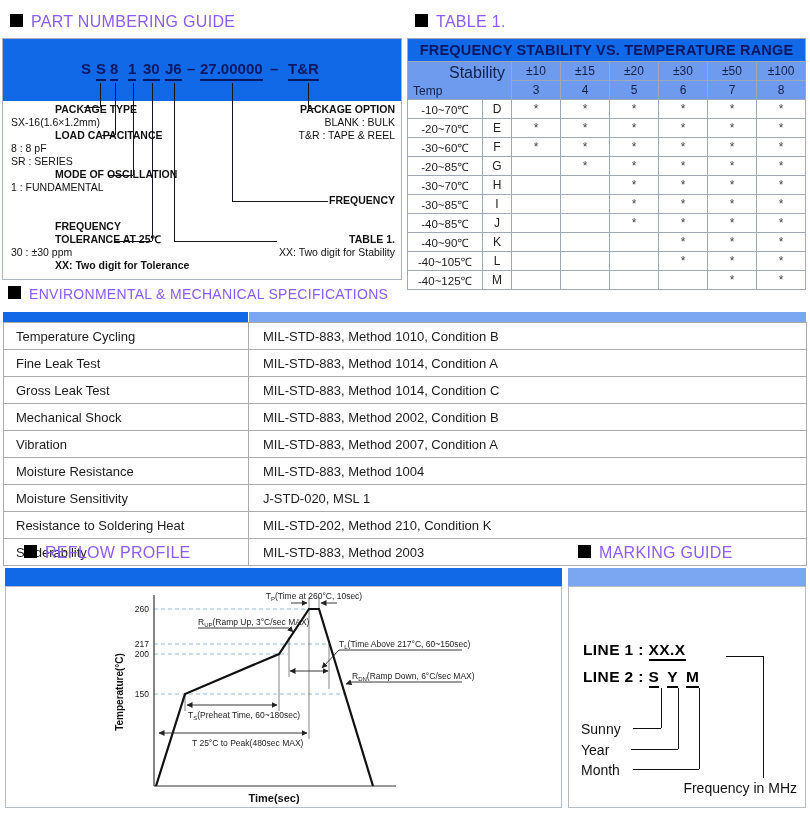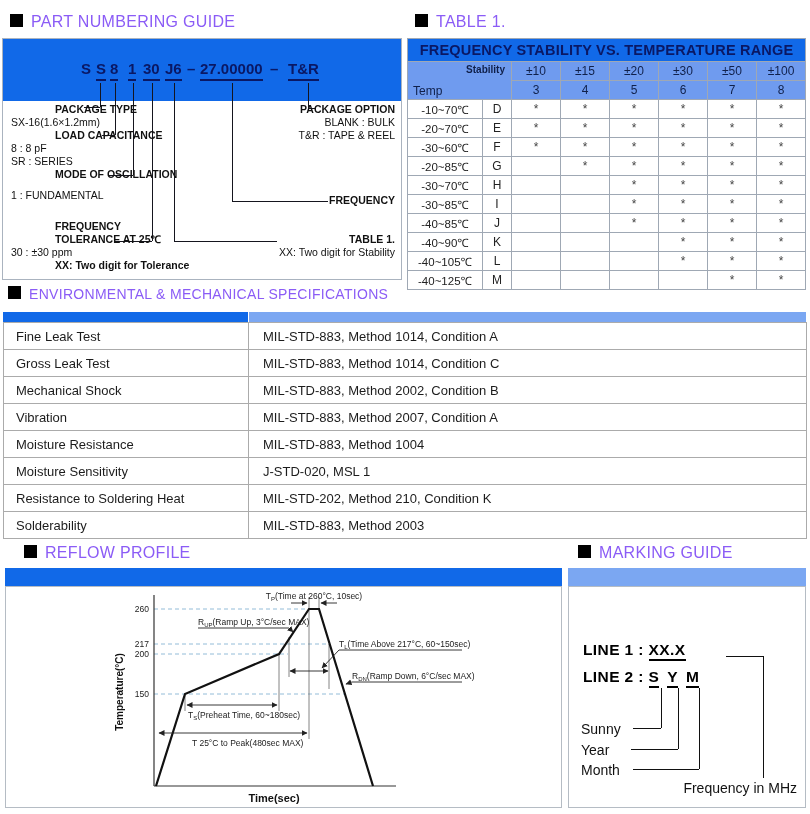--- a/index.html
+++ b/index.html
@@ -23,21 +23,21 @@
 
   
   #t1{position:absolute;left:407px;top:38px;border-collapse:collapse;table-layout:fixed;width:399px;}
   #t1 th,#t1 td{border:1px solid #9FA8B4;padding:0;text-align:center;vertical-align:middle;}
   #t1 .title-row th{background:#1169E8;color:#0A1864;font-size:14.5px;font-weight:bold;height:22px;letter-spacing:.2px;}
   #t1 .hdr th{background:#6F9BEF;color:#10204a;font-weight:normal;font-size:12px;height:18px;}
   #t1 td{height:18px;font-size:12px;color:#222;background:#fff;}
   #t1 td.t-temp{font-size:11.5px;}
   #t1 .diag{position:relative;background:#6F9BEF
      ;background-image:linear-gradient(to bottom right,transparent 49.2%,#c7d4ee 49.2%,#c7d4ee 50.8%,transparent 50.8%);}
-  #t1 .diag .dt{position:absolute;right:6px;top:2px;font-size:10px;font-weight:bold;}
+  #t1 .diag .dt{position:absolute;right:6px;top:2px;font-size:16px;}
   #t1 .diag .db{position:absolute;left:5px;bottom:1px;font-size:12px;}
   #t1 td.star{color:#444;}
 
   
   #env-bar-l{position:absolute;left:3px;top:312px;width:245px;height:10px;background:#1169E8;}
   #env-bar-r{position:absolute;left:249px;top:312px;width:557px;height:10px;background:#7BA7F2;}
   #env{position:absolute;left:3px;top:322px;border-collapse:collapse;table-layout:fixed;width:803px;}
   #env td{border:1px solid #ABABAB;height:24px;font-size:13px;color:#1c1c1c;background:#fff;vertical-align:middle;}
   #env td.c1{padding-left:12px;}
   #env td.c2{padding-left:14px;}
@@ -101,21 +101,21 @@
     <div class="hl" style="left:229px;top:162px;width:96px;"></div>
     <div class="vl" style="left:305px;top:44px;height:25px;"></div>
     <div class="hl" style="left:305px;top:69px;width:8px;"></div>
 
     <div class="pn-l b" style="top:64px;">PACKAGE TYPE</div>
     <div class="pn-l" style="top:77px;">SX-16(1.6×1.2mm)</div>
     <div class="pn-l b" style="top:90px;">LOAD CAPACITANCE</div>
     <div class="pn-l" style="top:103px;">8 : 8 pF</div>
     <div class="pn-l" style="top:116px;">SR : SERIES</div>
     <div class="pn-l b" style="top:129px;">MODE OF OSCILLATION</div>
-    <div class="pn-l" style="top:150px;">1 : FUNDAMENTAL</div>
+    <div class="pn-l" style="top:142px;">1 : FUNDAMENTAL</div>
     <div class="pn-l b" style="top:181px;">FREQUENCY</div>
     <div class="pn-l b" style="top:194px;">TOLERANCE AT 25℃</div>
     <div class="pn-l" style="top:207px;">30 : ±30 ppm</div>
     <div class="pn-l b" style="top:220px;">XX: Two digit for Tolerance</div>
 
     <div class="pn-r b" style="top:64px;text-align:center;">PACKAGE OPTION</div>
     <div class="pn-r" style="top:77px;">BLANK : BULK</div>
     <div class="pn-r" style="top:90px;">T&amp;R : TAPE &amp; REEL</div>
     <div class="pn-r b" style="top:155px;">FREQUENCY</div>
     <div class="pn-r b" style="top:194px;">TABLE 1.</div>
@@ -279,20 +279,24 @@
   </div>
   <div id="env-bar-l"></div>
   <div id="env-bar-r"></div>
   <table id="env">
     <colgroup>
         <col style="width:245px;">
         <col style="width:558px;">
       </colgroup>
     <tbody>
 
+        <tr>
+          <td class="c1">Temperature Cycling</td>
+          <td class="c2">MIL-STD-883, Method 1010, Condition B</td>
+        </tr>
 
         <tr>
           <td class="c1">Fine Leak Test</td>
           <td class="c2">MIL-STD-883, Method 1014, Condition A</td>
         </tr>
 
         <tr>
           <td class="c1">Gross Leak Test</td>
           <td class="c2">MIL-STD-883, Method 1014, Condition C</td>
         </tr>

